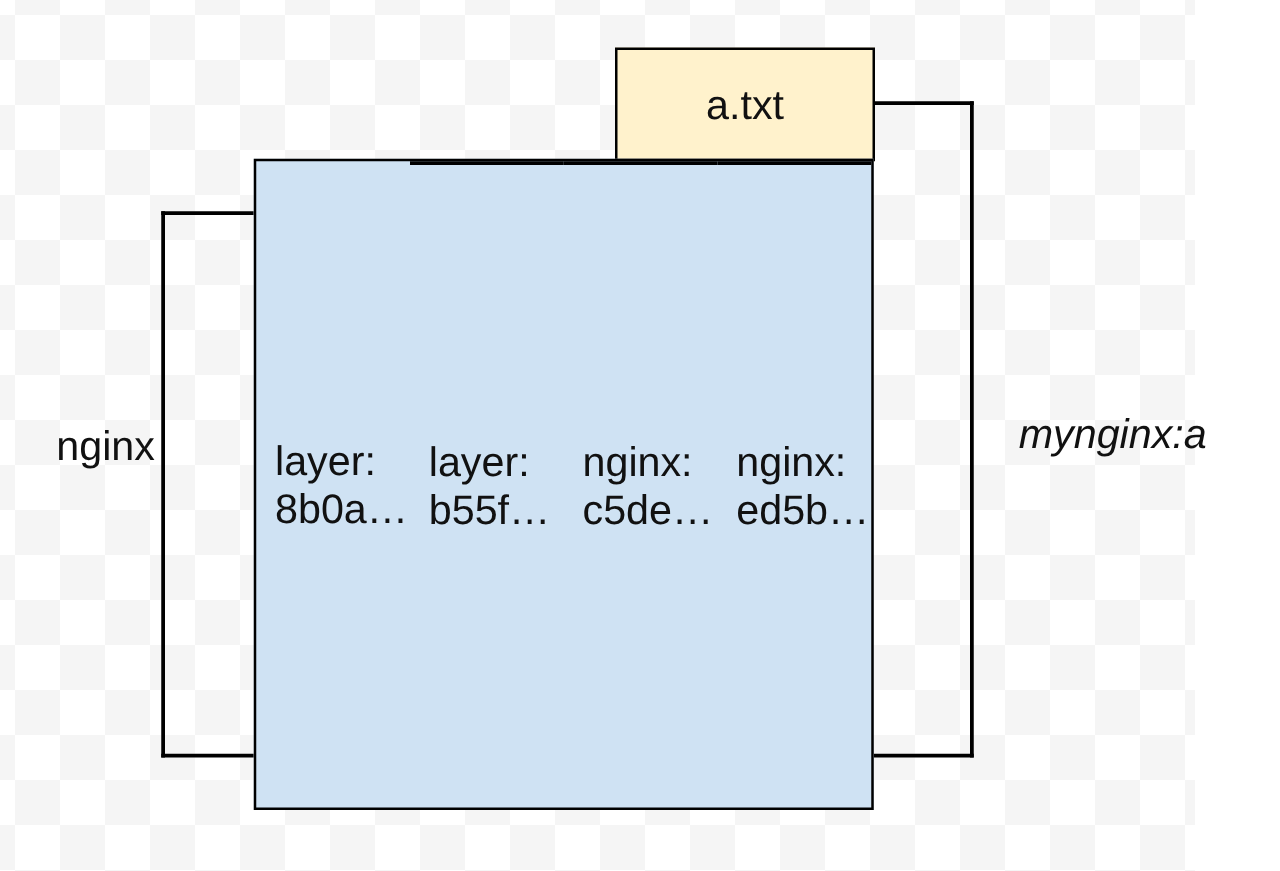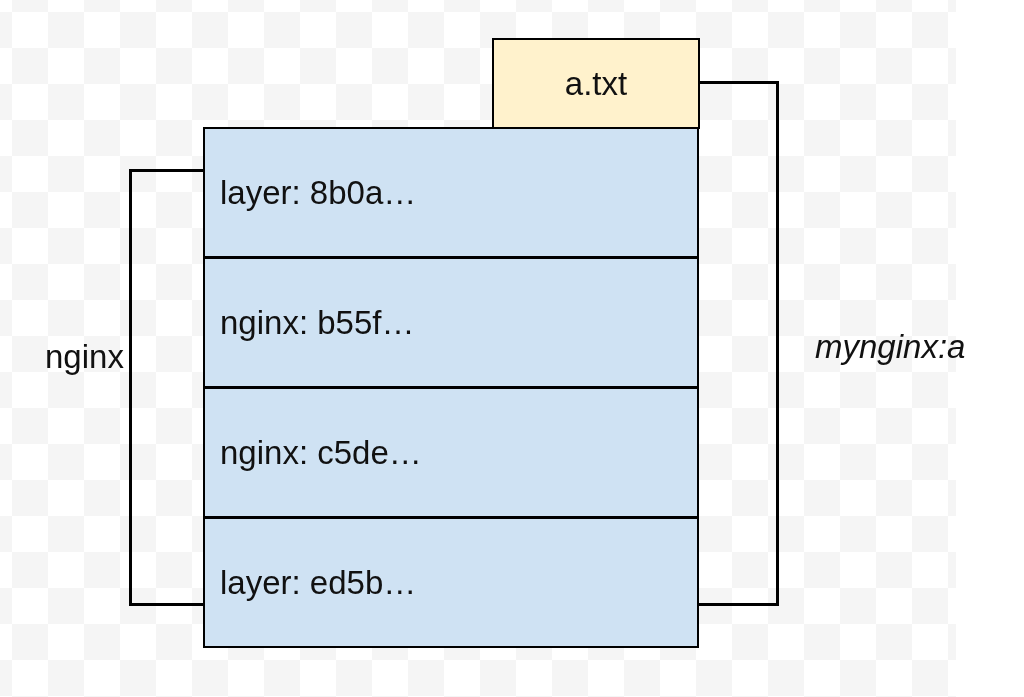--- a/index.html
+++ b/index.html
@@ -42,21 +42,21 @@
   .layer-stack {
     position: absolute;
     left: 203px;
     top: 127px;
     width: 496px;
     height: 521px;
     box-sizing: border-box;
     background: #cfe2f3;
     border: 2px solid #000000;
     display: flex;
-    flex-direction: column;
+    flex-direction: row;
     z-index: 2;
   }
   .layer-row {
     flex: 1 1 0;
     display: flex;
     align-items: center;
     padding-left: 15px;
     font-size: 33px;
     box-sizing: border-box;
   }
@@ -113,27 +113,27 @@
 
   <div class="file-box">
     <span>a.txt</span>
   </div>
 
   <div class="layer-stack">
     <div class="layer-row">
       <span>layer: 8b0a…</span>
     </div>
     <div class="layer-row">
-      <span>nginx: b55f…</span>
+      <span>layer: b55f…</span>
     </div>
     <div class="layer-row">
       <span>nginx: c5de…</span>
     </div>
     <div class="layer-row">
-      <span>layer: ed5b…</span>
+      <span>nginx: ed5b…</span>
     </div>
   </div>
 
   <div class="label label-left">nginx</div>
 
   <div class="label label-right">mynginx:a</div>
 
 </div>
 
 </body></html>

